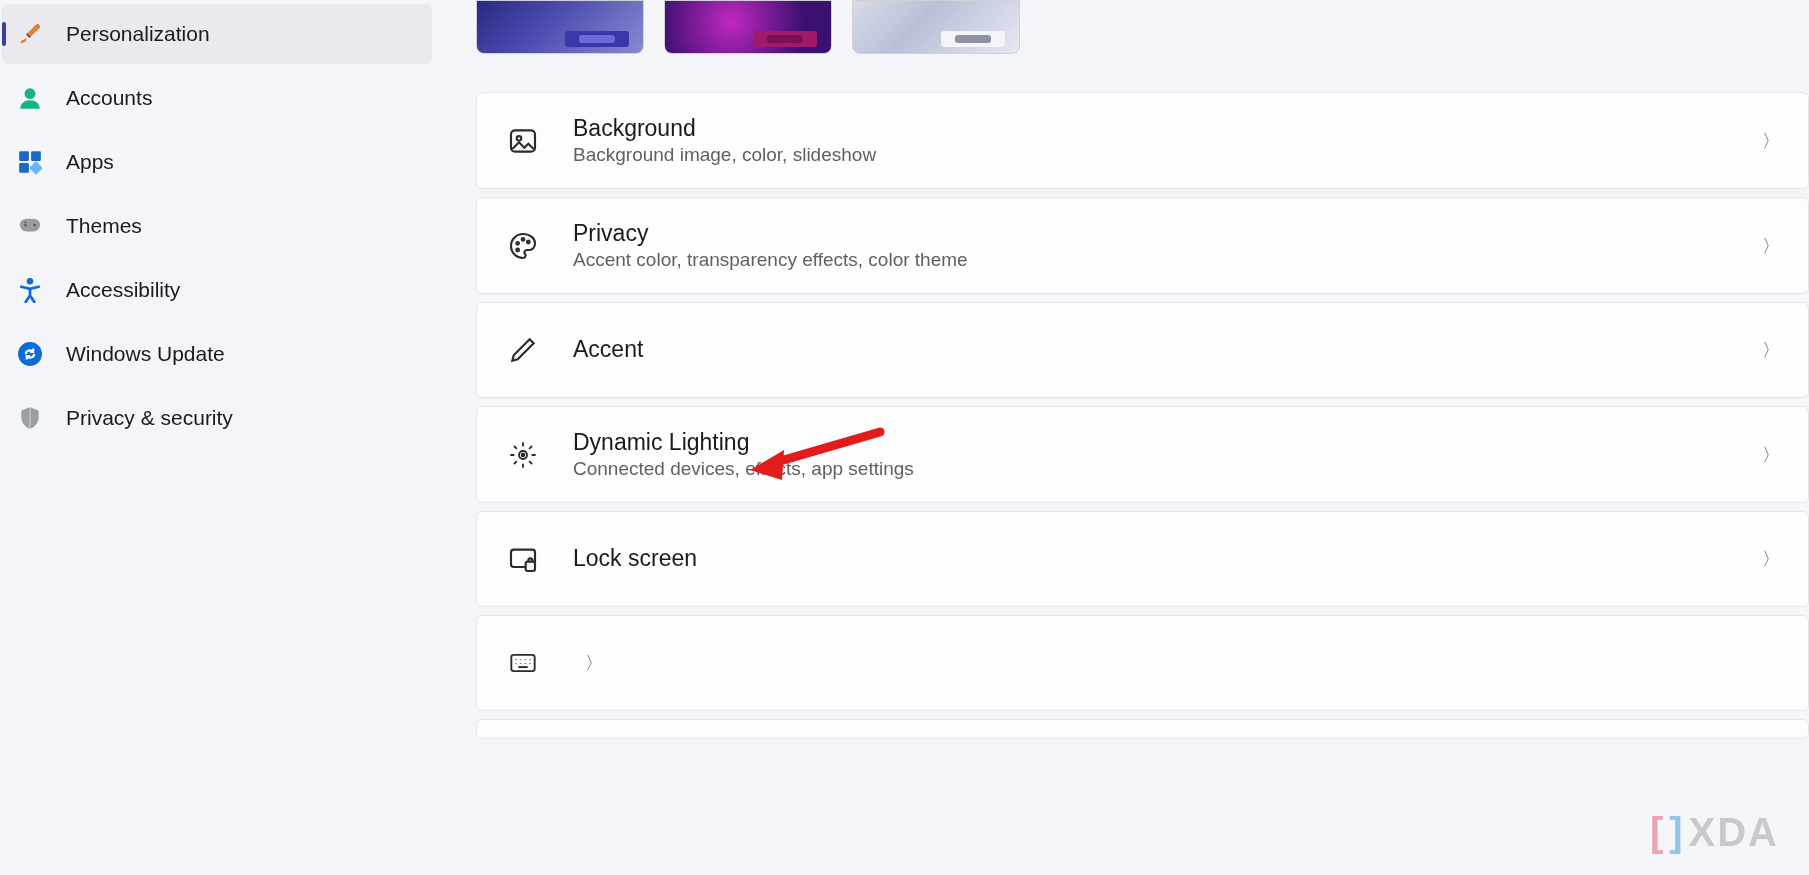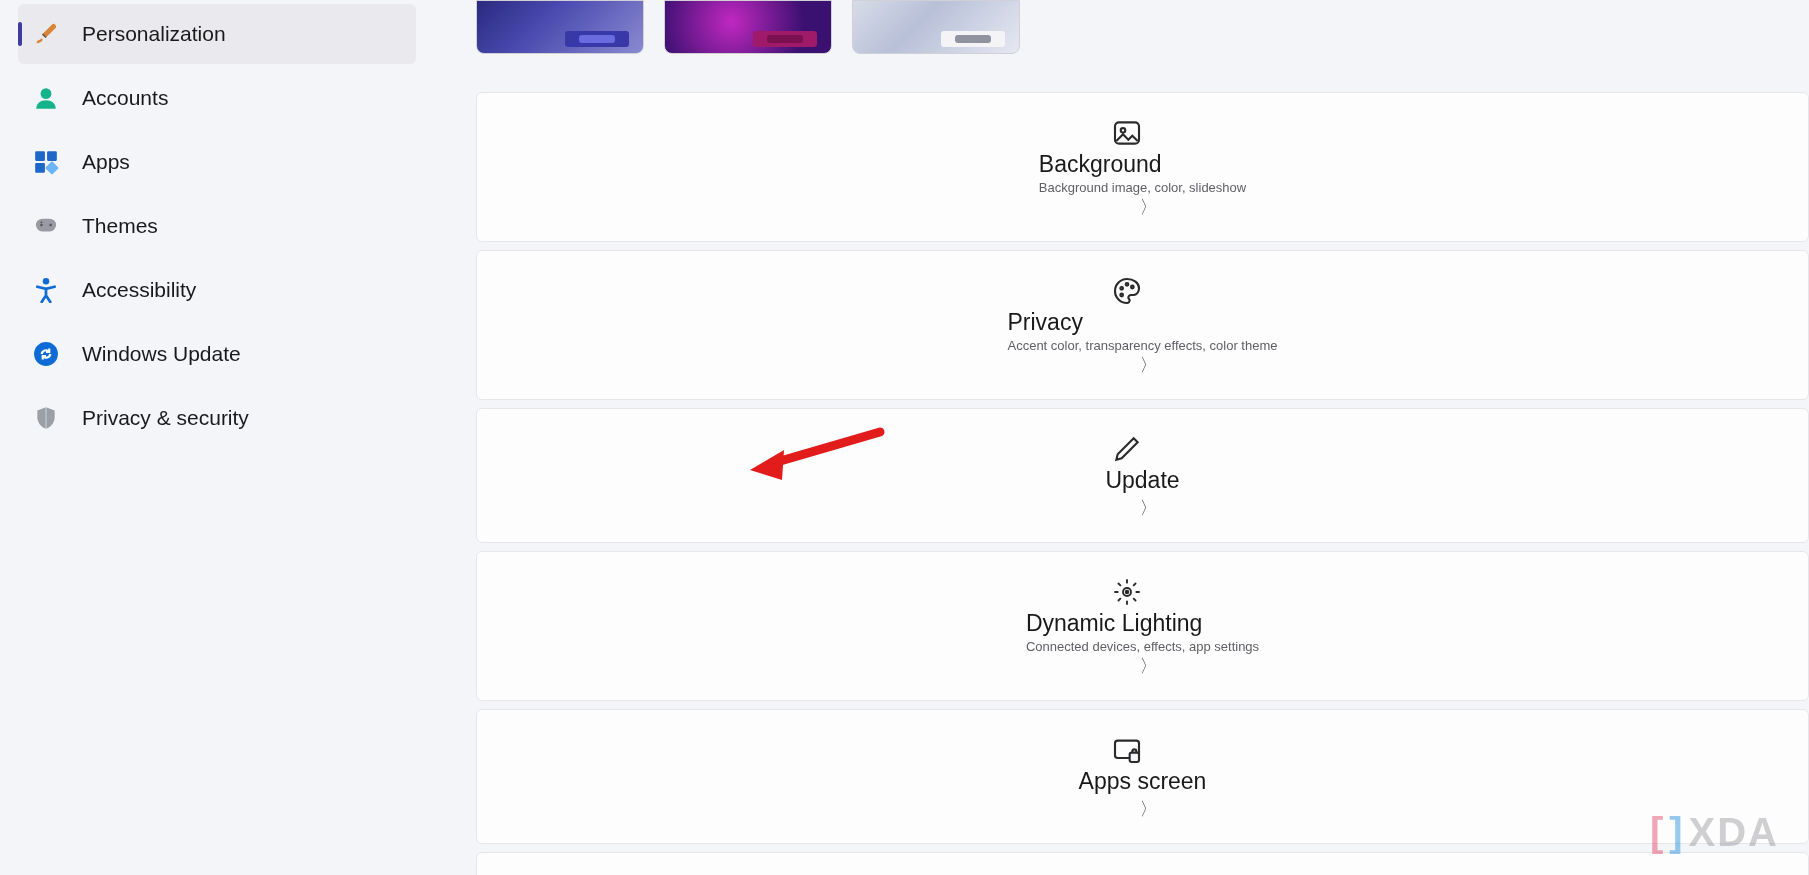--- a/index.html
+++ b/index.html
@@ -20,21 +20,21 @@
   .sidebar-item {
     display: flex;
     align-items: center;
     gap: 22px;
     padding: 14px 18px 14px 14px;
     border-radius: 6px;
     cursor: pointer;
     font-size: 21px;
     color: #1a1a1a;
     position: relative;
-    margin: 4px 16px;
+    margin: 4px 0;
     height: 60px;
   }
   .sidebar-item.active {
     background: #eaeaee;
   }
   .sidebar-item.active::before {
     content: "";
     position: absolute;
     left: 0px;
     top: 18px;
@@ -85,40 +85,39 @@
   .settings-card {
     background: #fdfdfe;
     border: 1px solid #e5e5ea;
     border-radius: 6px;
     display: flex;
     align-items: center;
     padding: 22px 28px;
     margin-bottom: 8px;
     cursor: pointer;
     min-height: 96px;
-    flex-direction: column;
   }
   .card-icon {
     width: 36px;
     height: 36px;
     flex-shrink: 0;
     margin-right: 32px;
     display: flex;
     align-items: center;
     justify-content: center;
   }
   .card-text { flex: 1; }
   .card-title {
     font-size: 23px;
     color: #1a1a1a;
     margin-bottom: 2px;
     font-weight: 400;
   }
   .card-desc {
-    font-size: 13px;
+    font-size: 19px;
     color: #5f5f66;
   }
   .card-chevron {
     color: #5f5f66;
     font-size: 18px;
     margin-left: 12px;
   }
   .red-arrow {
     position: absolute;
     left: 750px;
@@ -277,21 +276,21 @@
     <span class="card-chevron">〉</span>
   </div>
 
   <div class="settings-card">
     <span class="card-icon">
       <svg viewBox="0 0 24 24" width="32" height="32" fill="none" stroke="#2b2b2b" stroke-width="1.6">
           <path d="M17 4l3 3-12 12-4 1 1-4 12-12z"></path>
         </svg>
     </span>
     <div class="card-text">
-      <div class="card-title">Update</div>
+      <div class="card-title">Accent</div>
     </div>
     <span class="card-chevron">〉</span>
   </div>
 
   <div class="settings-card">
     <span class="card-icon">
       <svg viewBox="0 0 24 24" width="32" height="32" fill="none" stroke="#2b2b2b" stroke-width="1.4">
           <circle cx="12" cy="12" r="3"></circle>
           <circle cx="12" cy="12" r="1" fill="#2b2b2b"></circle>
           <g stroke-linecap="round">
@@ -315,21 +314,21 @@
 
   <div class="settings-card">
     <span class="card-icon">
       <svg viewBox="0 0 24 24" width="32" height="32" fill="none" stroke="#2b2b2b" stroke-width="1.6">
           <rect x="3" y="5" width="18" height="13" rx="2"></rect>
           <rect x="14" y="14" width="7" height="7" rx="1.5" fill="#f3f5f9"></rect>
           <path d="M16 14v-1a1.5 1.5 0 0 1 3 0v1"></path>
         </svg>
     </span>
     <div class="card-text">
-      <div class="card-title">Apps screen</div>
+      <div class="card-title">Lock screen</div>
     </div>
     <span class="card-chevron">〉</span>
   </div>
 
   <div class="settings-card">
     <span class="card-icon">
       <svg viewBox="0 0 24 24" width="34" height="28" fill="none" stroke="#2b2b2b" stroke-width="1.6">
           <rect x="2" y="5" width="20" height="14" rx="2"></rect>
           <line x1="6" y1="9" x2="6" y2="9.5"></line>
           <line x1="10" y1="9" x2="10" y2="9.5"></line>

